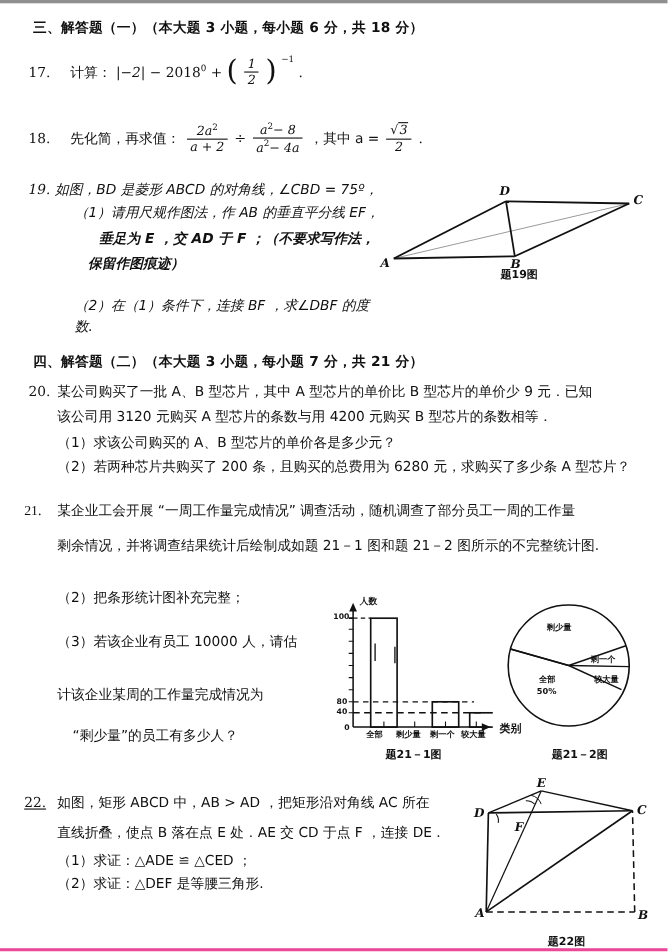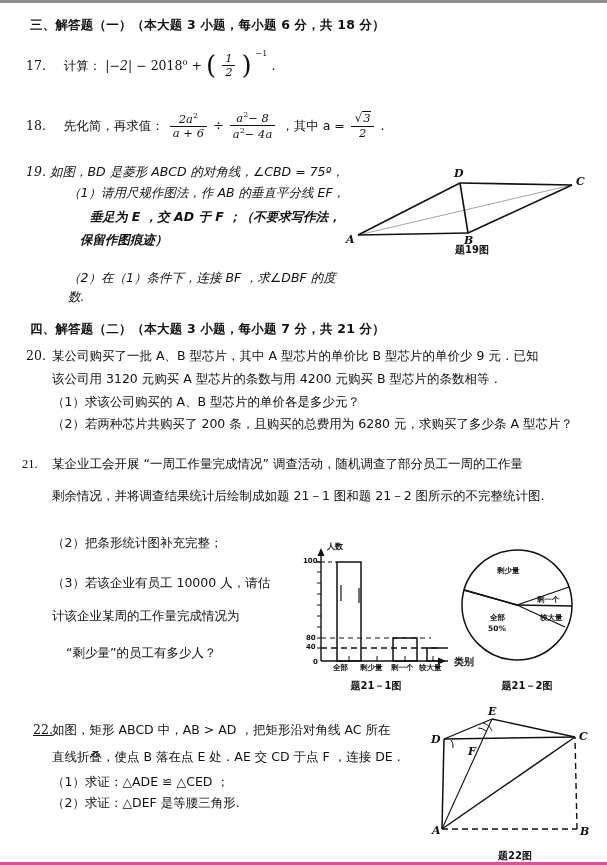--- a/index.html
+++ b/index.html
@@ -115,21 +115,21 @@
     <span class="sup serif" style="position:relative; top:-9px;">−1</span>
     <span class="serif">.</span>
   </div>
 
   <div class="abs q" style="left:26px; top:108px; width:430px;">
     <span class="serif">18.</span>
     <span style="display:inline-block; width:10px;"></span>
     <span>先化简，再求值：</span>
     <span class="frac">
       <span class="num"><span>2a</span><span class="sup">2</span></span>
-      <span class="den">a + 6</span>
+      <span class="den">a + 2</span>
     </span>
     <span class="serif" style="font-size:13px;">÷</span>
     <span class="frac">
       <span class="num"><span>a</span><span class="sup">2</span><span>− 8</span></span>
       <span class="den"><span>a</span><span class="sup">2</span><span>− 4a</span></span>
     </span>
     <span>，其中 a =</span>
     <span class="frac">
       <span class="num"><span class="sqrt-wrap">√<span class="bar">3</span></span></span>
       <span class="den">2</span>
@@ -189,21 +189,21 @@
       <div style="padding-left:30px;">
         <div>某企业工会开展 “一周工作量完成情况” 调查活动，随机调查了部分员工一周的工作量</div>
         <div style="margin-top:13px;">剩余情况，并将调查结果统计后绘制成如题 21－1 图和题 21－2 图所示的不完整统计图.</div>
       </div>
     </div>
   </div>
 
   <div class="abs q" style="left:52px; top:510px; width:260px;">
     <div style="margin-top:21px;">（2）把条形统计图补充完整；</div>
     <div style="margin-top:21px;">（3）若该企业有员工 10000 人，请估</div>
-    <div style="margin-top:14px; padding-left:0;">计该企业某周的工作量完成情况为</div>
+    <div style="margin-top:30px; padding-left:0;font-family:Liberation Mono, monospace;">计该企业某周的工作量完成情况为</div>
     <div style="margin-top:19px; padding-left:14px;">“剩少量”的员工有多少人？</div>
   </div>
 
   <div class="abs" style="left:303px; top:540px; width:145px; height:150px;">
     <svg width="145" height="128" viewBox="0 0 145 128">
 
       <line x1="18" y1="118" x2="18" y2="12" stroke="#111" stroke-width="1.4"></line>
       <polygon points="18,5 14.5,13 21.5,13" fill="#111"></polygon>
 
       <line x1="18" y1="118" x2="138" y2="118" stroke="#111" stroke-width="1.4"></line>
@@ -278,21 +278,21 @@
     <span class="chart-txt" style="left:85px; top:52px;">剩一个</span>
     <span class="chart-txt" style="left:88px; top:70px;">较大量</span>
     <span class="chart-txt" style="left:38px; top:70px;">全部</span>
     <span class="chart-txt" style="left:36px; top:81px;">50%</span>
     
     <div class="fig-cap" style="position:absolute; left:20px; top:136px; width:110px;">题21－2图</div>
   </div>
 
   <div class="abs q" style="left:22px; top:718px; width:400px;">
     <div style="position:relative;">
-      <span class="serif abs" style="left:11px; top:0;text-decoration:underline;">22.</span>
+      <span class="serif abs" style="left:0; top:0;text-decoration:underline;">22.</span>
       <div style="padding-left:30px;">
         <div>如图，矩形 ABCD 中，AB &gt; AD ，把矩形沿对角线 AC 所在</div>
         <div style="margin-top:8px;">直线折叠，使点 B 落在点 E 处．AE 交 CD 于点 F ，连接 DE .</div>
         <div style="margin-top:6px;">（1）求证：△ADE ≌ △CED ；</div>
         <div style="margin-top:3px;">（2）求证：△DEF 是等腰三角形.</div>
       </div>
     </div>
   </div>
 
   <div class="abs" style="left:420px; top:706px; width:185px; height:158px;">

